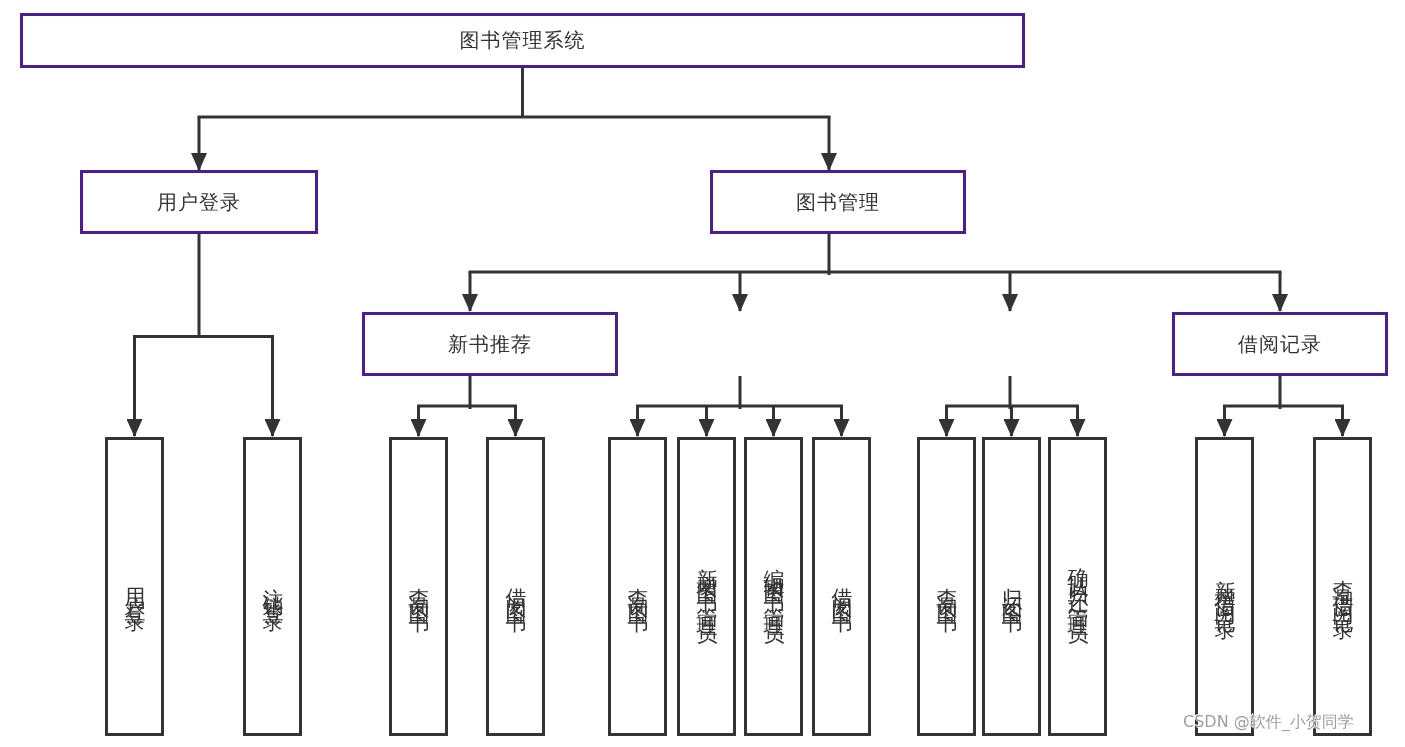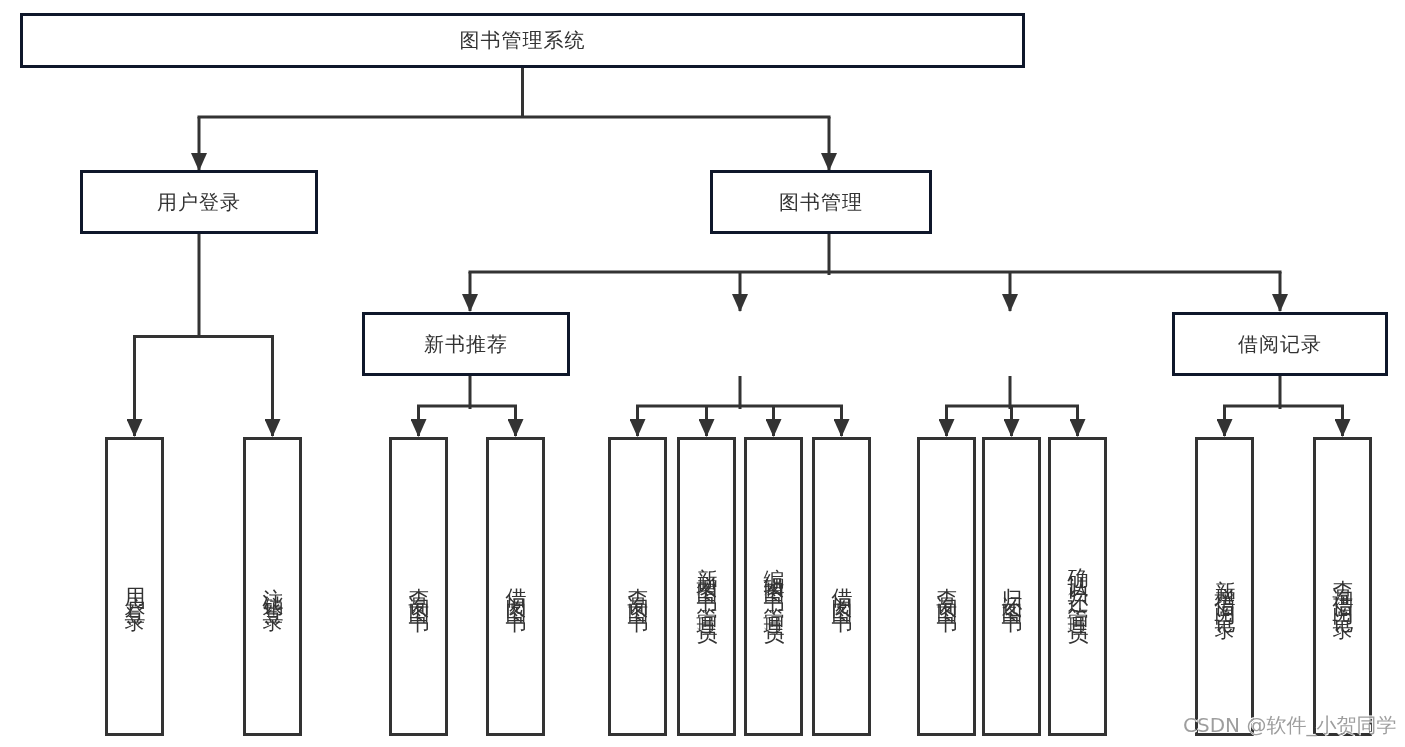--- a/index.html
+++ b/index.html
@@ -18,21 +18,21 @@
     width: 1405px; height: 747px;
   }
   .wire {
     stroke: #333333;
     stroke-width: 3;
     fill: none;
   }
   .box {
     position: absolute;
     box-sizing: border-box;
-    border: 3px solid #0f172a;
+    border: 3px solid #4c1d95;
     background: #ffffff;
     display: flex;
     align-items: center;
     justify-content: center;
     font-size: 20px;
     letter-spacing: 1px;
     white-space: nowrap;
   }
   .leaf {
     position: absolute;
@@ -51,21 +51,21 @@
     text-orientation: mixed;
     font-size: 21px;
     letter-spacing: 8px;
     line-height: 1;
     white-space: nowrap;
   }
   .watermark {
     position: absolute;
     left: 1183px;
     top: 712px;
-    font-size: 20px;
+    font-size: 16px;
     color: #9e9e9e;
     white-space: nowrap;
     text-shadow: 1px 1px 0 #ffffff, -1px -1px 0 #ffffff;
   }
 </style>
 </head>
 <body>
 
 <div class="canvas">
 
@@ -106,25 +106,25 @@
     <path class="wire" marker-end="url(#arrow)" d="M1342.5 406 V436"></path>
   </svg>
 
   <div class="box" style="left:20px; top:13px; width:1005px; height:55px;">
     <span>图书管理系统</span>
   </div>
 
   <div class="box" style="left:80px; top:170px; width:238px; height:64px;">
     <span>用户登录</span>
   </div>
-  <div class="box" style="left:710px; top:170px; width:222px; height:64px;">
+  <div class="box" style="left:710px; top:170px; width:256px; height:64px;">
     <span>图书管理</span>
   </div>
 
-  <div class="box" style="left:362px; top:312px; width:208px; height:64px;">
+  <div class="box" style="left:362px; top:312px; width:256px; height:64px;">
     <span>新书推荐</span>
   </div>
   <div class="box" style="left:1172px; top:312px; width:216px; height:64px;">
     <span>借阅记录</span>
   </div>
 
   <div class="leaf" style="left:105px;">
     <span class="vtext">用户登录</span>
   </div>
   <div class="leaf" style="left:243px;">

